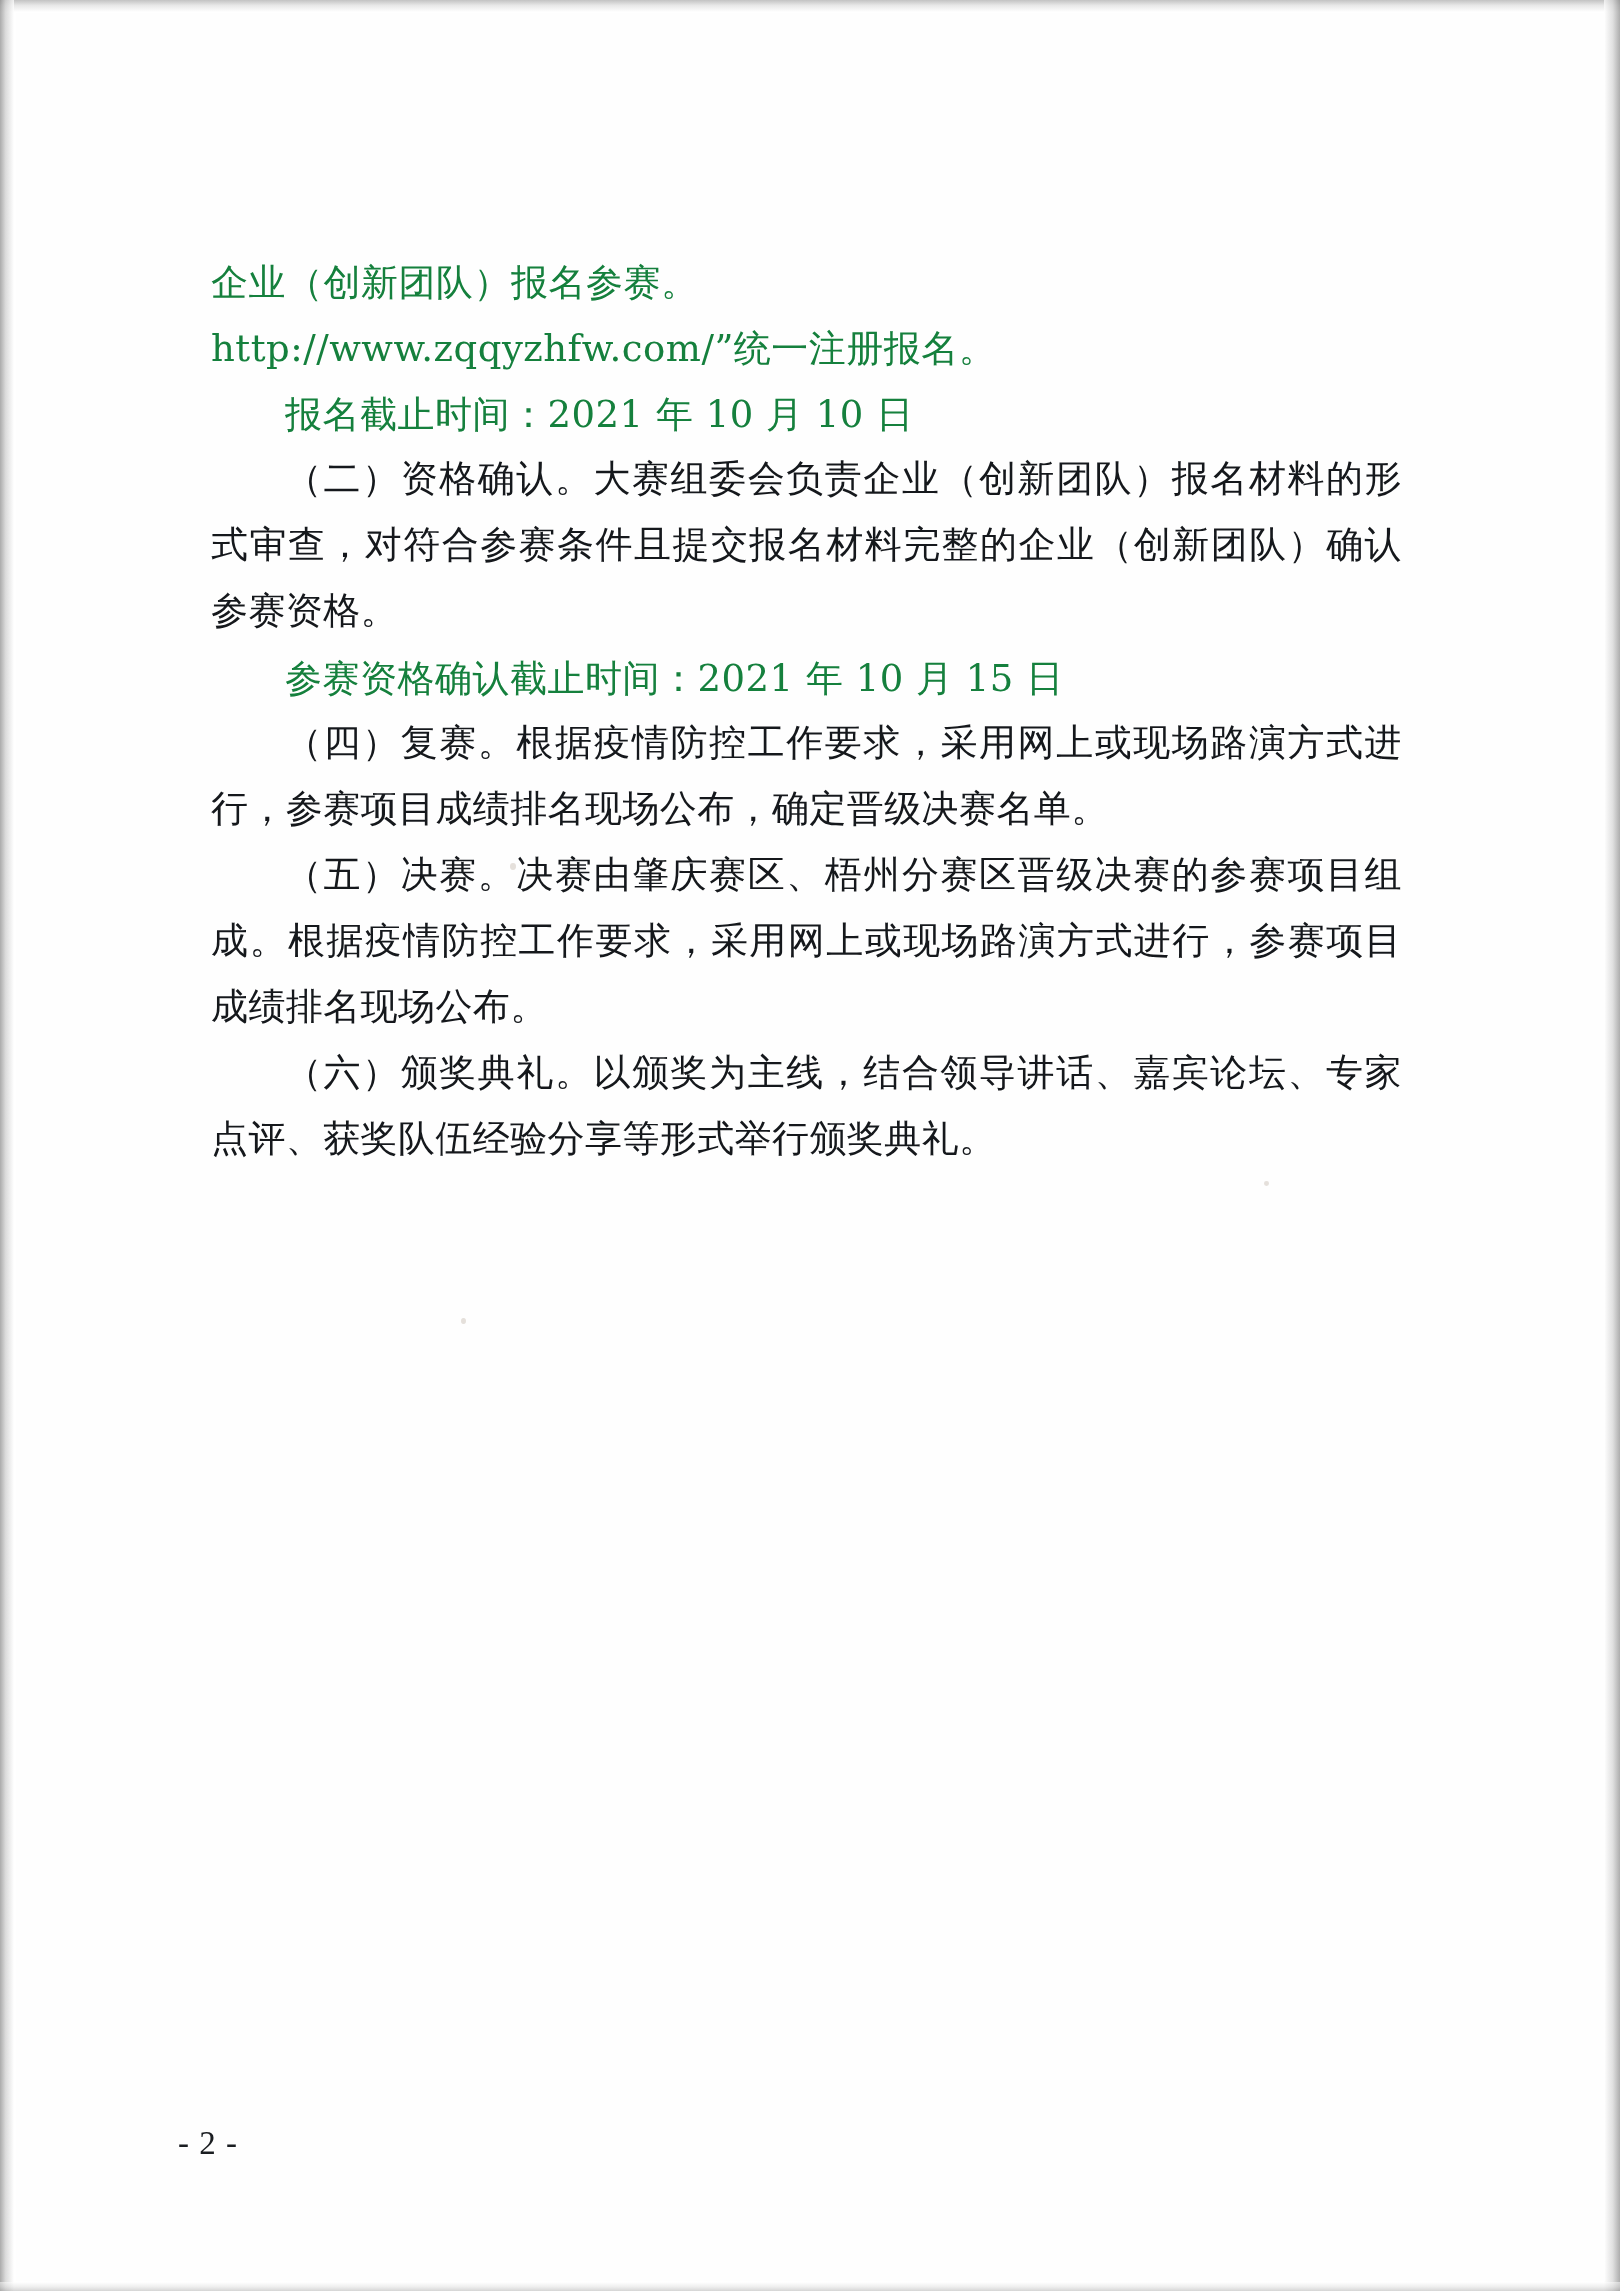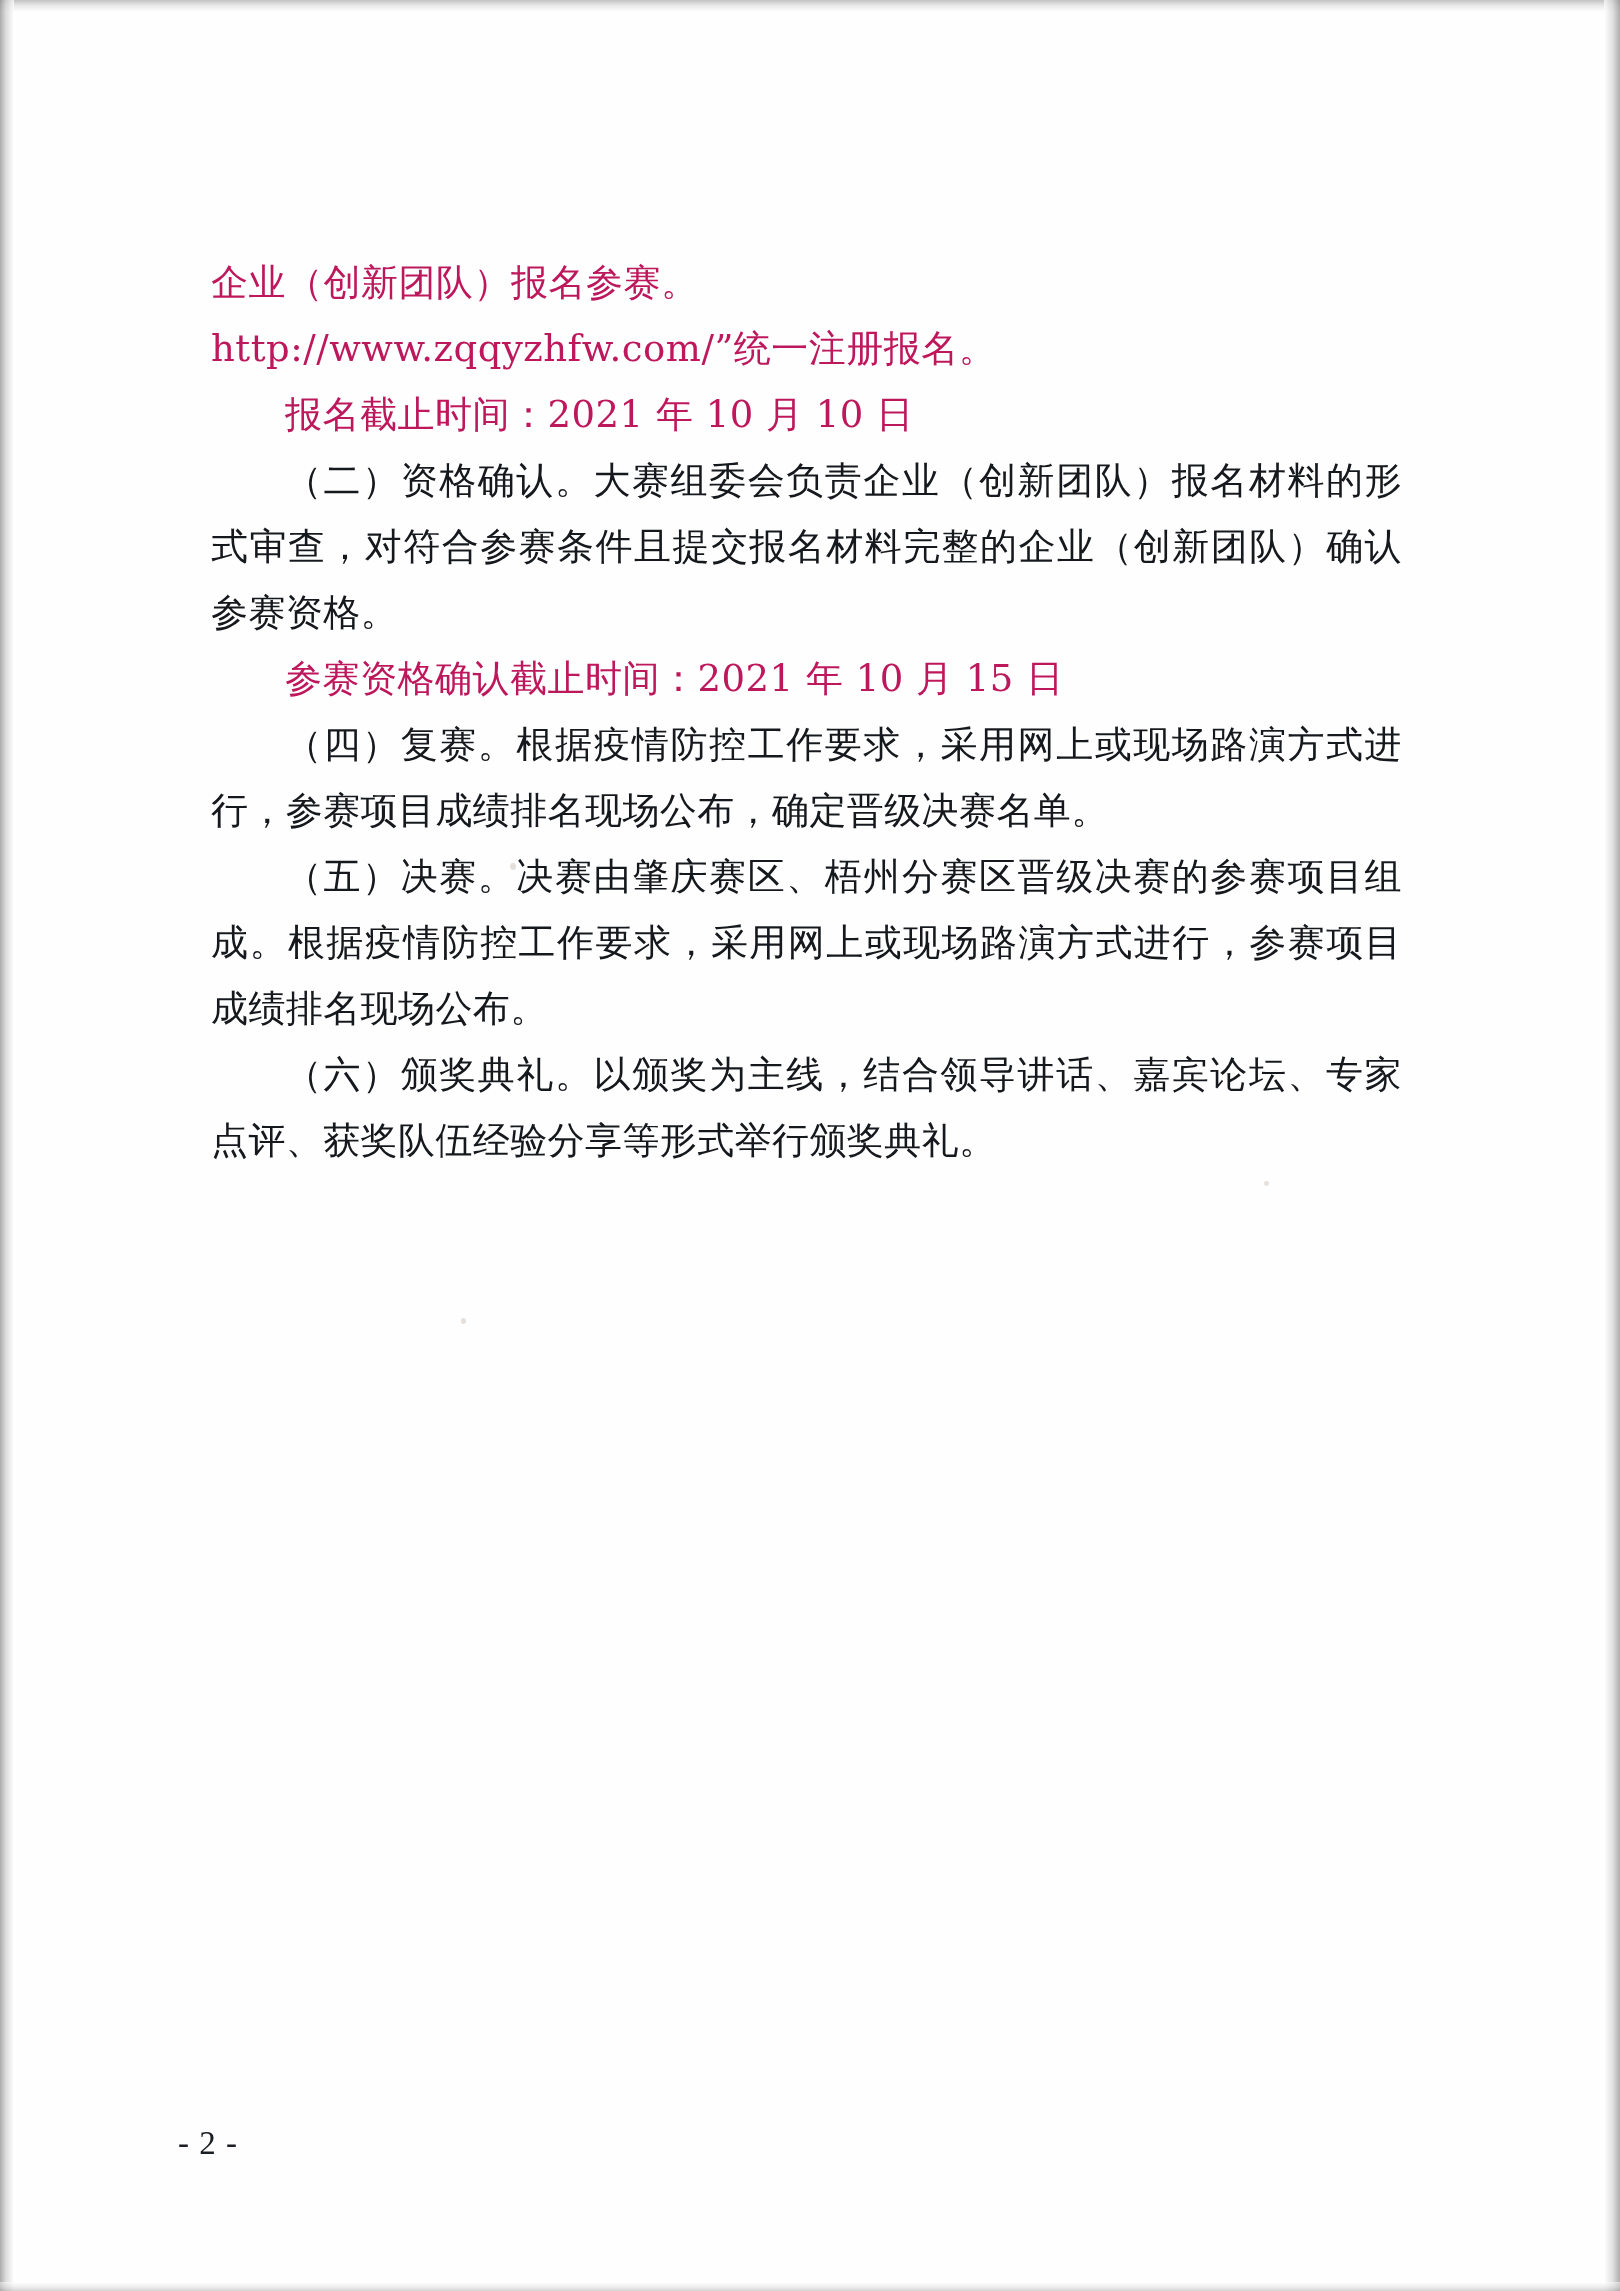--- a/index.html
+++ b/index.html
@@ -56,35 +56,35 @@
 
   .content {
     position: absolute;
     left: 211px;
     top: 250px;
     width: 1191px;
   }
 
   p.line {
     margin: 0;
-    color: #be185d;
+    color: #15803d;
     font-size: 37px;
     line-height: 66px;
     letter-spacing: 0.5px;
     font-family: "DejaVu Serif", "Liberation Serif", serif;
   }
   p.blk {
     margin: 0 0 0 0;
     color: #15181c;
     font-size: 37px;
     line-height: 66px;
     letter-spacing: 0.4px;
     text-align: justify;
     text-justify: inter-ideograph;
-    font-family: Liberation Serif, serif;
+    font-family: Liberation Mono, monospace;
   }
   .indent { text-indent: 74px; }
   .heading {
     font-weight: bold;
     letter-spacing: 2px;
   }
   .spread {
     letter-spacing: 8.8px;
   }
   .url {

